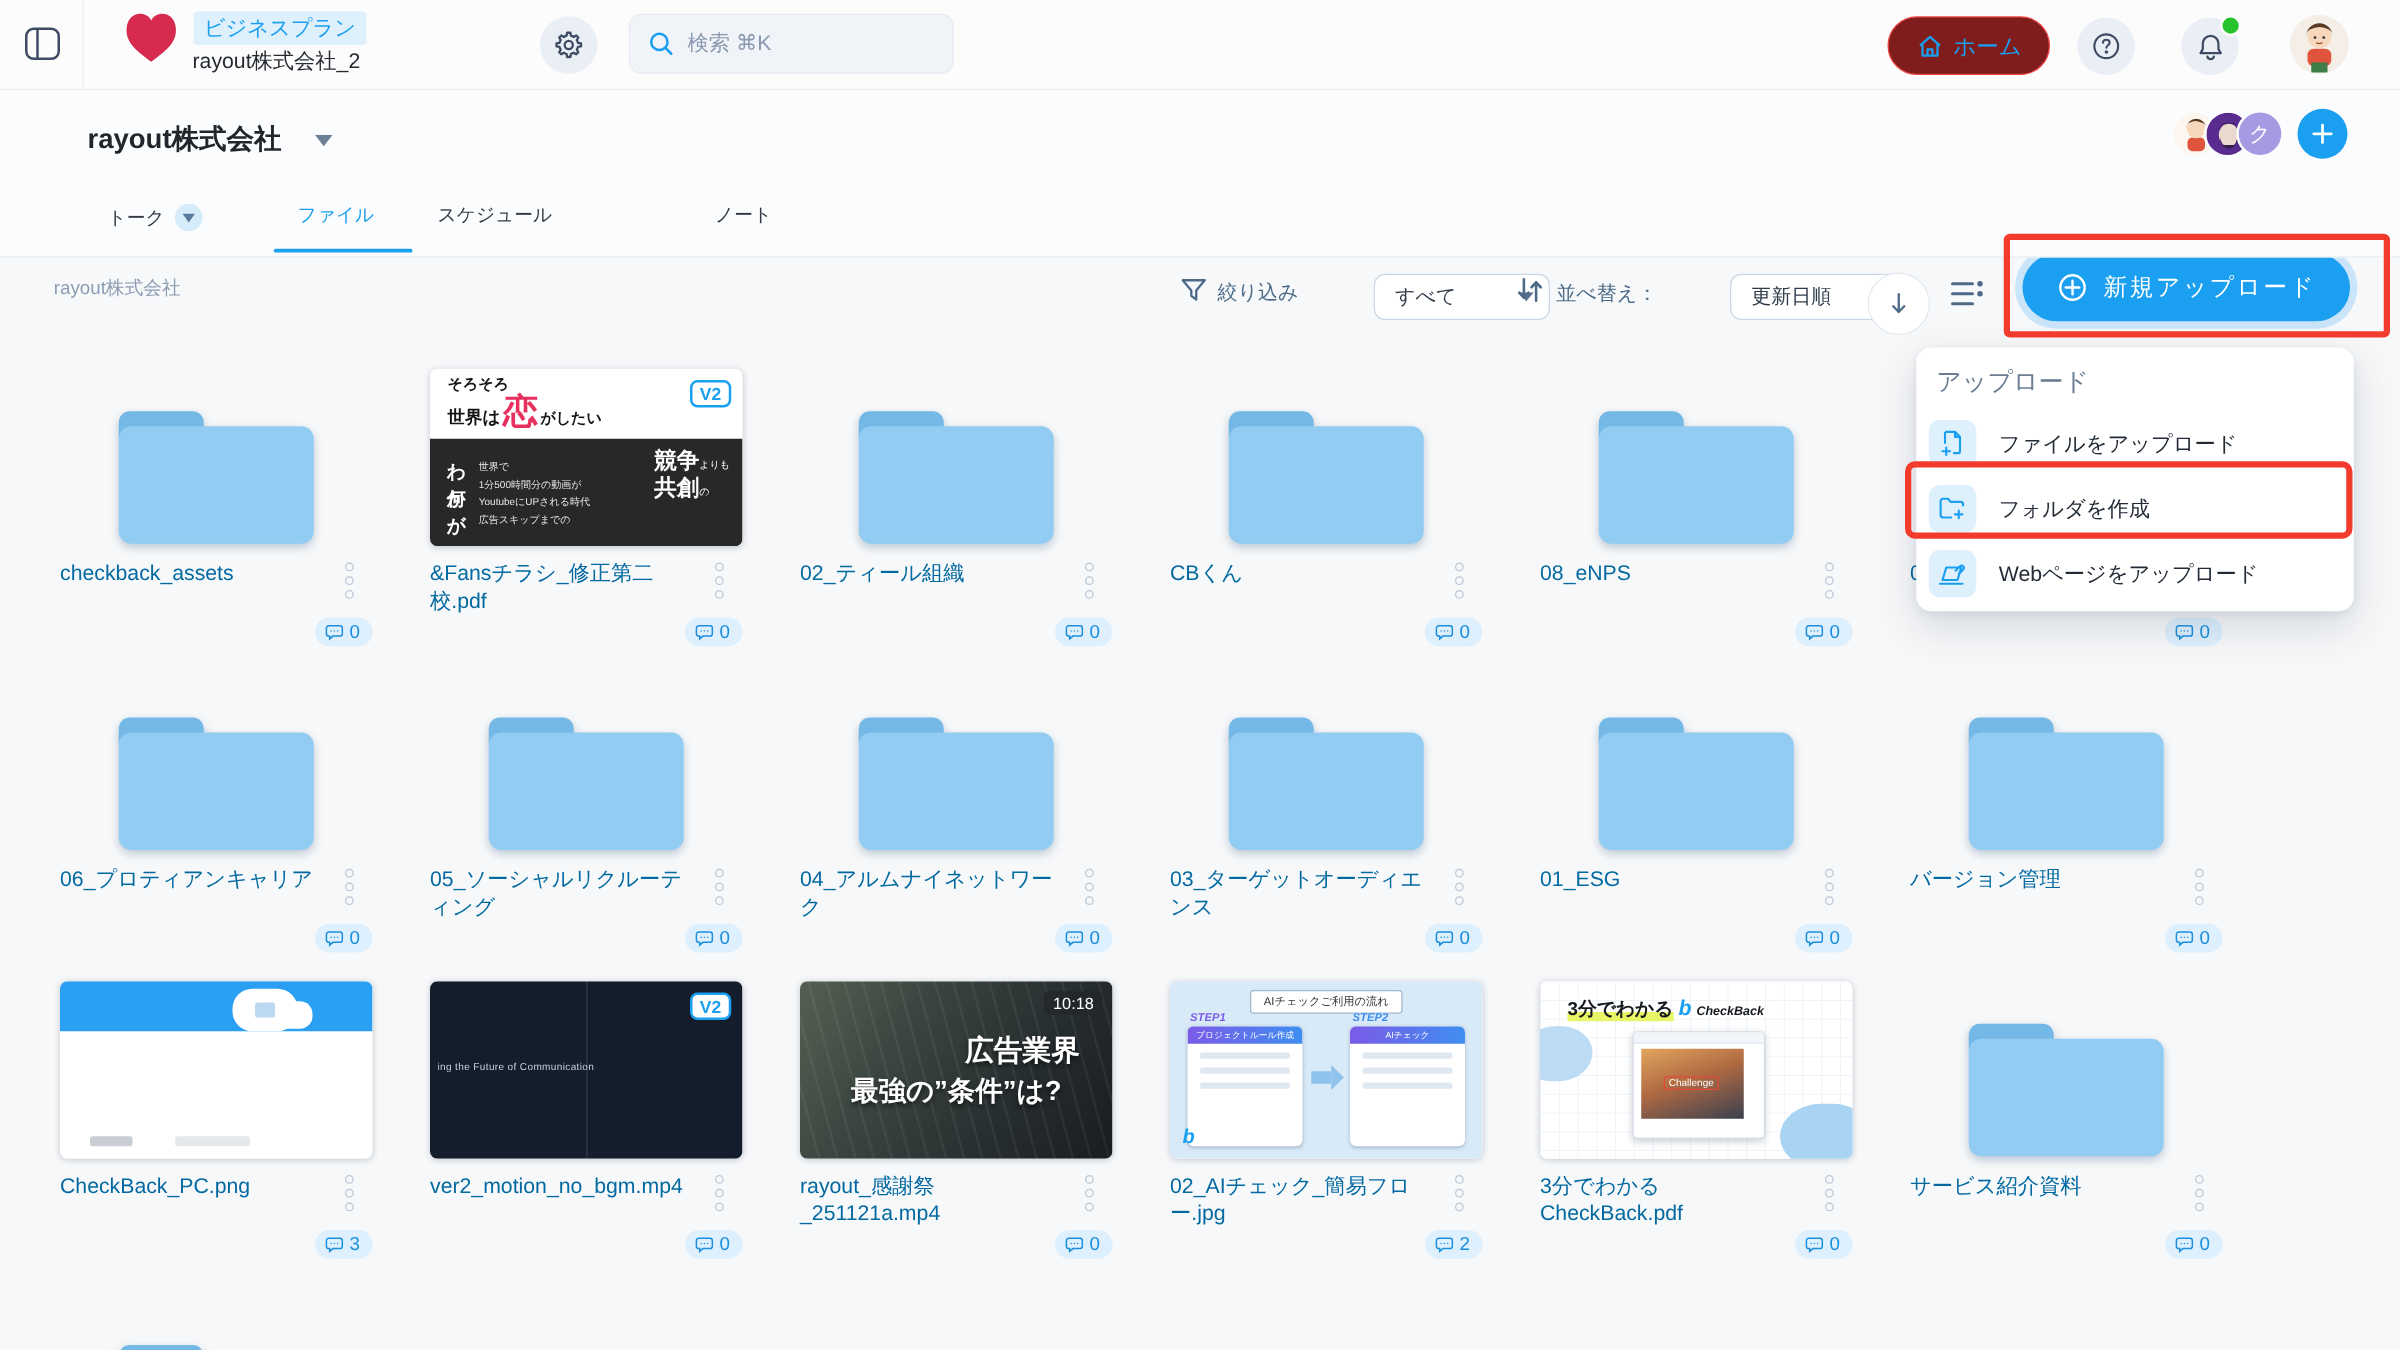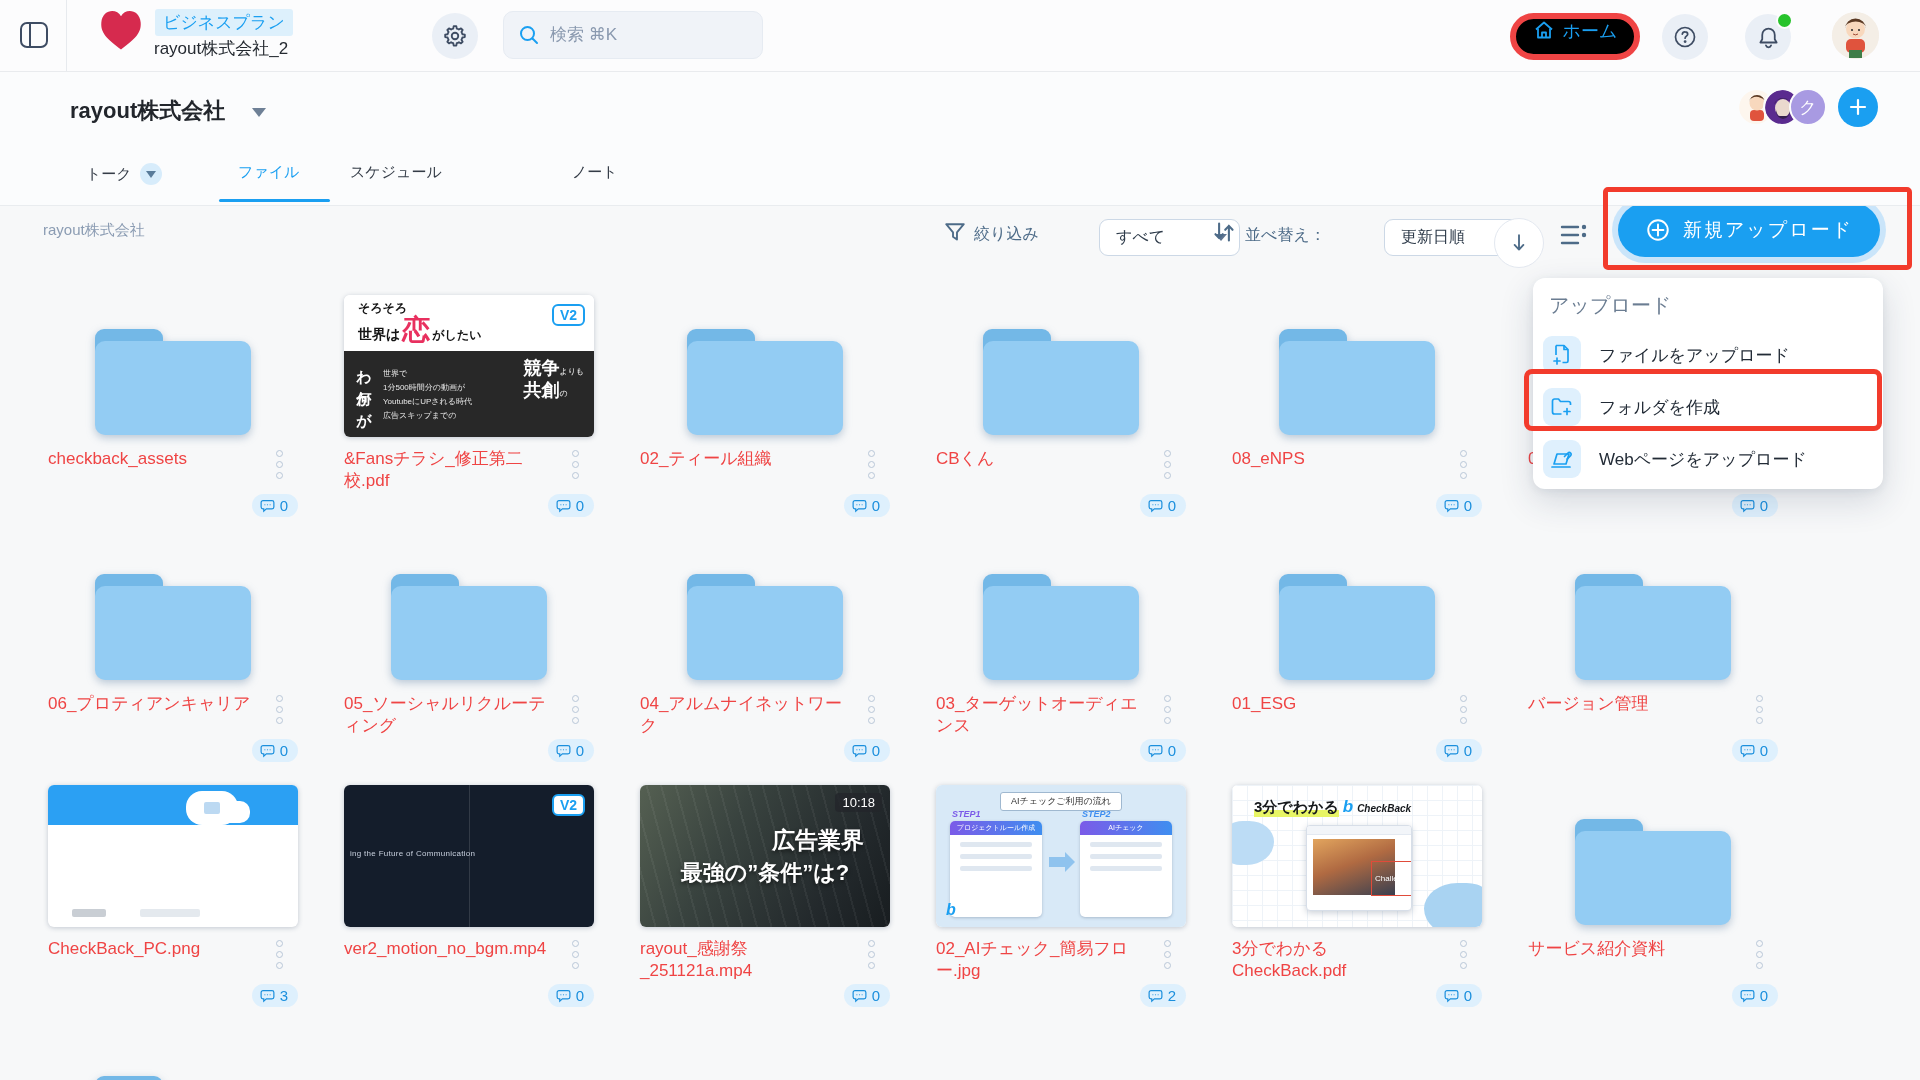--- a/index.html
+++ b/index.html
@@ -14,21 +14,21 @@
   .icon-btn { display:flex; align-items:center; justify-content:center; cursor:pointer; }
   .toggle-btn { left:15px; top:16px; width:38px; height:38px; color:#3e4c63; }
   .logo { left:95px; top:7px; }
   .plan-badge { left:155px; top:9px; background:#ddf0fc; color:#1a9ff1; font-size:17px; padding:2px 8px; border-radius:3px; font-weight:500; }
   .ws-name { left:154px; top:37px; font-size:17px; color:#252a31; }
   .round-btn { width:46px; height:46px; border-radius:50%; background:#eaeff6; color:#3e4c63; }
   .gear-btn { left:432px; top:13px; }
   .search-box { left:503px; top:11px; width:260px; height:48px; background:#f0f3f8; border:1px solid #e6ebf2; border-radius:10px; display:flex; align-items:center; padding:0 14px; gap:10px; }
   .search-box input { border:none; outline:none; background:transparent; font-size:17px; color:#6b7a90; width:170px; font-family:inherit; }
   .search-box input::placeholder { color:#8a99af; }
-  .home-pill { left:1510px; top:13px; width:130px; height:47px; border:6px solid #ef4444; border-radius:24px; color:#1a9ff1; display:flex; justify-content:center; gap:8px; font-size:18px; background:#000000; cursor:pointer; }
+  .home-pill { left:1510px; top:13px; width:130px; height:47px; border:1px solid #ef4444; border-radius:24px; color:#1a9ff1; display:flex; align-items:center; justify-content:center; gap:8px; font-size:18px; background:#7f1d1d; cursor:pointer; }
   .help-btn { left:1662px; top:14px; }
   .bell-btn { left:1745px; top:14px; position:absolute; }
   .green-dot { position:absolute; right:-2px; top:-2px; width:17px; height:17px; border-radius:50%; background:#27c32c; border:2px solid #fcfcfd; }
   .avatar-hdr { left:1832px; top:12px; width:47px; height:47px; border-radius:50%; background:#f4eee6; overflow:hidden; }
 
   
   .titlebar { left:0; top:72px; width:1920px; height:134px; background:#fbfcfd; border-bottom:1px solid #e9ecef; z-index:15; }
   .page-title { left:70px; top:24px; font-size:22px; font-weight:700; color:#22262c; }
   .title-caret { left:252px; top:36px; width:0; height:0; border-left:7px solid transparent; border-right:7px solid transparent; border-top:9px solid #6e8096; cursor:pointer; }
   .mem { position:absolute; top:16px; width:38px; height:38px; border-radius:50%; border:2px solid #fbfcfd; overflow:hidden; }
@@ -58,21 +58,21 @@
   .menu { left:1533px; top:278px; width:350px; height:211px; background:#fff; border-radius:12px; box-shadow:0 12px 34px rgba(30,50,80,.16), 0 2px 8px rgba(30,50,80,.08); z-index:40; padding:12px 10px; }
   .menu-hdr { font-size:20px; color:#6b7d92; padding:2px 0 10px 6px; }
   .menu-item { display:flex; align-items:center; gap:18px; height:52px; cursor:pointer; border-radius:8px; }
   .menu-tile { width:38px; height:38px; border-radius:9px; background:#dff0fd; color:#1a9ff1; display:flex; align-items:center; justify-content:center; }
   .menu-label { font-size:17px; color:#222b36; }
 
   
   .card { position:absolute; width:250px; cursor:pointer; }
   .zone { width:250px; height:142px; display:flex; align-items:flex-end; justify-content:center; }
   .thumb { width:250px; height:142px; border-radius:6px; overflow:hidden; position:relative; box-shadow:0 1px 5px rgba(40,60,90,.25); background:#fff; }
-  .fname { margin-top:11px; width:206px; font-size:17px; line-height:22px; color:#ef4444; overflow-wrap:anywhere; min-height:44px; }
+  .fname { margin-top:11px; width:206px; font-size:17px; line-height:22px; color:#0369a1; overflow-wrap:anywhere; min-height:44px; }
   .kebab { position:absolute; right:12px; top:152px; display:flex; flex-direction:column; gap:4px; padding:3px; cursor:pointer; }
   .kebab i { width:7px; height:7px; border:1.6px solid #b9c7d8; border-radius:50%; }
   .badge-row { display:flex; justify-content:flex-end; margin-top:2px; }
   .cbadge { display:inline-flex; align-items:center; gap:5px; background:#def0fd; color:#1b8fdd; border-radius:14px; padding:3px 10px 3px 8px; font-size:15px; }
   .v2 { position:absolute; top:9px; right:9px; background:#fff; border:2px solid #1a9ff1; color:#1a9ff1; font-size:14px; font-weight:700; padding:1px 6px; border-radius:6px; }
   .dur { position:absolute; top:8px; right:8px; background:rgba(35,38,42,.8); color:#fff; font-size:13px; padding:2px 7px; border-radius:4px; }
 
   
   .po-top { height:56px; background:#fff; padding:3px 10px 0 14px; color:#141414; }
   .po-l1 { font-size:12px; font-weight:700; }
@@ -110,21 +110,21 @@
   .flow-b { position:absolute; left:10px; bottom:8px; color:#1a9ff1; font-weight:800; font-size:16px; font-style:italic; }
   
   .pdf3 { width:100%; height:100%; background:#fff; background-image:linear-gradient(#eef3f8 1px,transparent 1px),linear-gradient(90deg,#eef3f8 1px,transparent 1px); background-size:15px 15px; position:relative; }
   .pdf3-title { position:absolute; top:12px; left:22px; display:flex; align-items:baseline; gap:4px; }
   .pdf3-t1 { font-size:15px; font-weight:800; color:#15181c; background:linear-gradient(transparent 62%, #e8f565 62%); }
   .pdf3-b { color:#1a9ff1; font-size:17px; font-weight:800; font-style:italic; }
   .pdf3-t2 { font-size:10px; font-weight:800; font-style:italic; color:#15181c;text-align:right; }
   .pdf3-shot { position:absolute; left:74px; top:40px; width:106px; height:86px; background:#fff; border:1px solid #d7dee8; border-radius:4px; box-shadow:0 2px 6px rgba(50,70,100,.25); overflow:hidden; }
   .pdf3-shot .bar { height:9px; background:#f2f5f9; border-bottom:1px solid #e3e9f1; }
   .pdf3-shot .img { height:56px; margin:4px 16px 0 6px; background:linear-gradient(160deg,#e2a55e 0%,#b06a42 45%,#3a4050 100%); position:relative; }
-  .pdf3-shot .img span { position:absolute; left:18px; top:22px; font-size:8px; color:#fff; border:1px solid #e04b3a; padding:12px 3px;margin-left:40px; }
+  .pdf3-shot .img span { position:absolute; left:18px; top:22px; font-size:8px; color:#fff; border:1px solid #e04b3a; padding:0 3px; }
   .blob1 { position:absolute; left:-10px; top:36px; width:52px; height:44px; background:#bcdcf5; border-radius:46% 54% 60% 40%; }
   .blob2 { position:absolute; right:-12px; bottom:-10px; width:70px; height:54px; background:#a9d3f2; border-radius:55% 45% 40% 60%; }
 
   .partial-clip { overflow:hidden; position:absolute; }
 </style>
 </head>
 <body>
 
 <div class="abs hdr">
   <div class="abs icon-btn toggle-btn">

